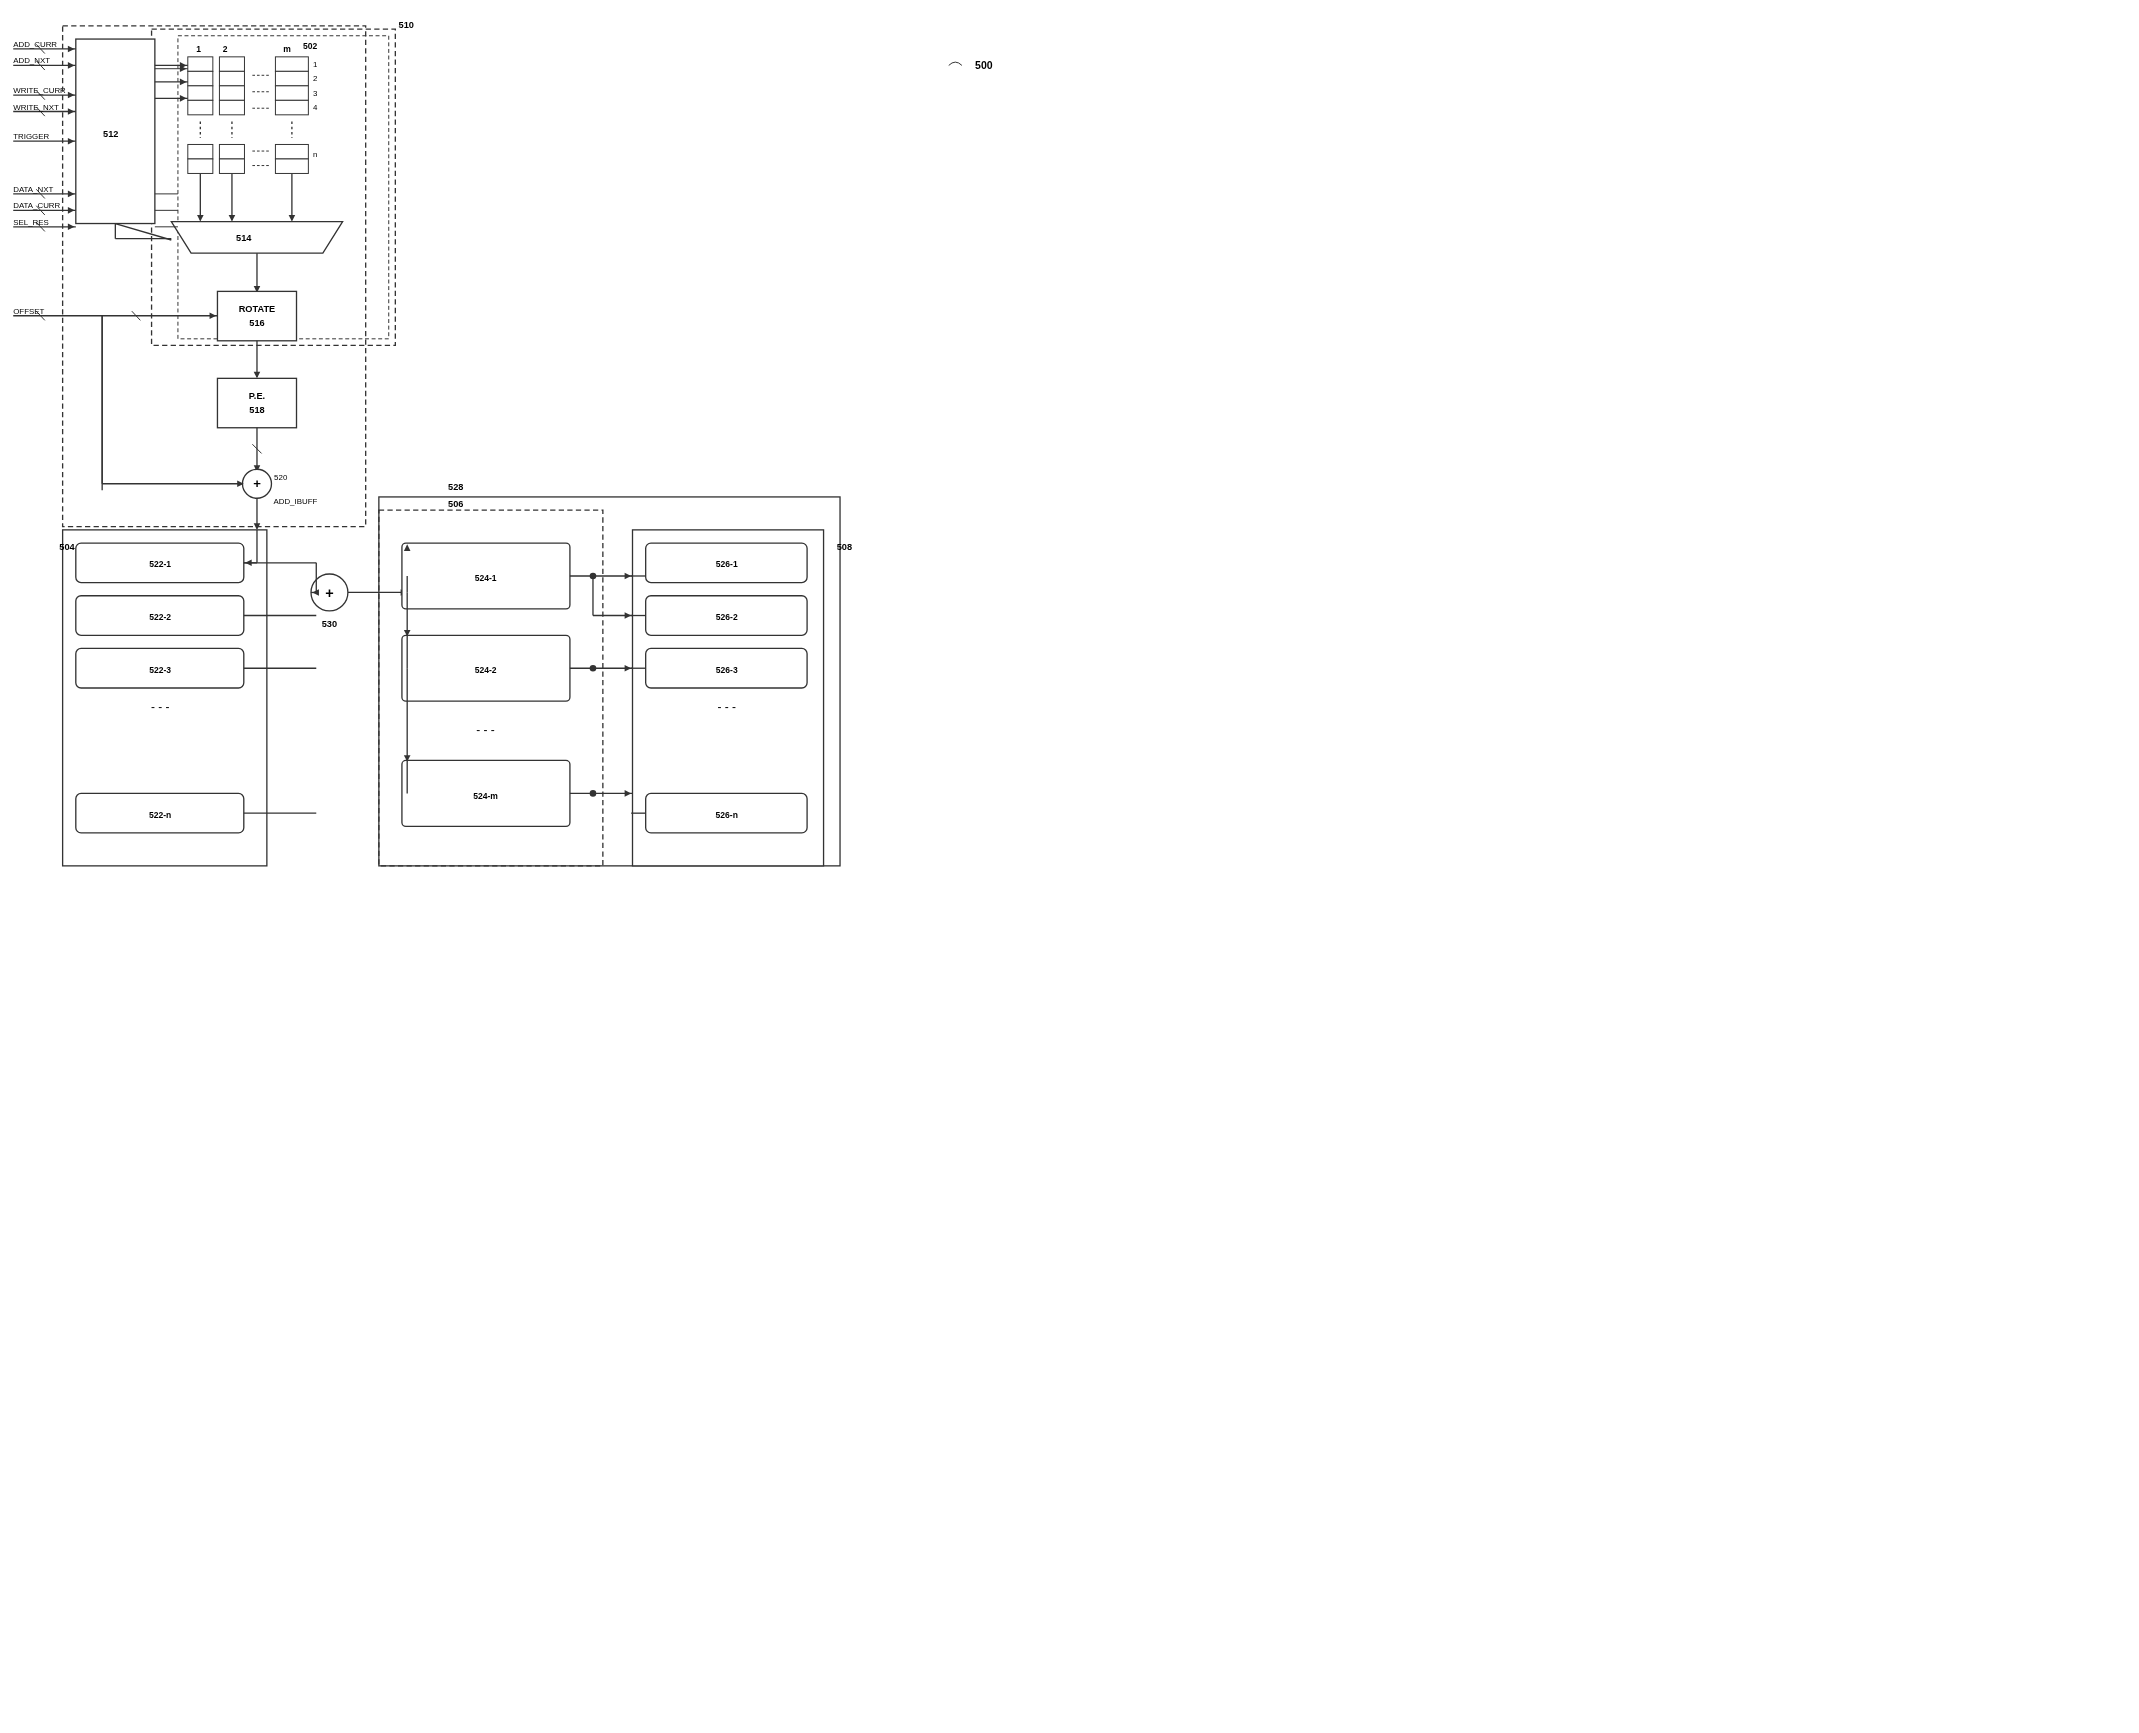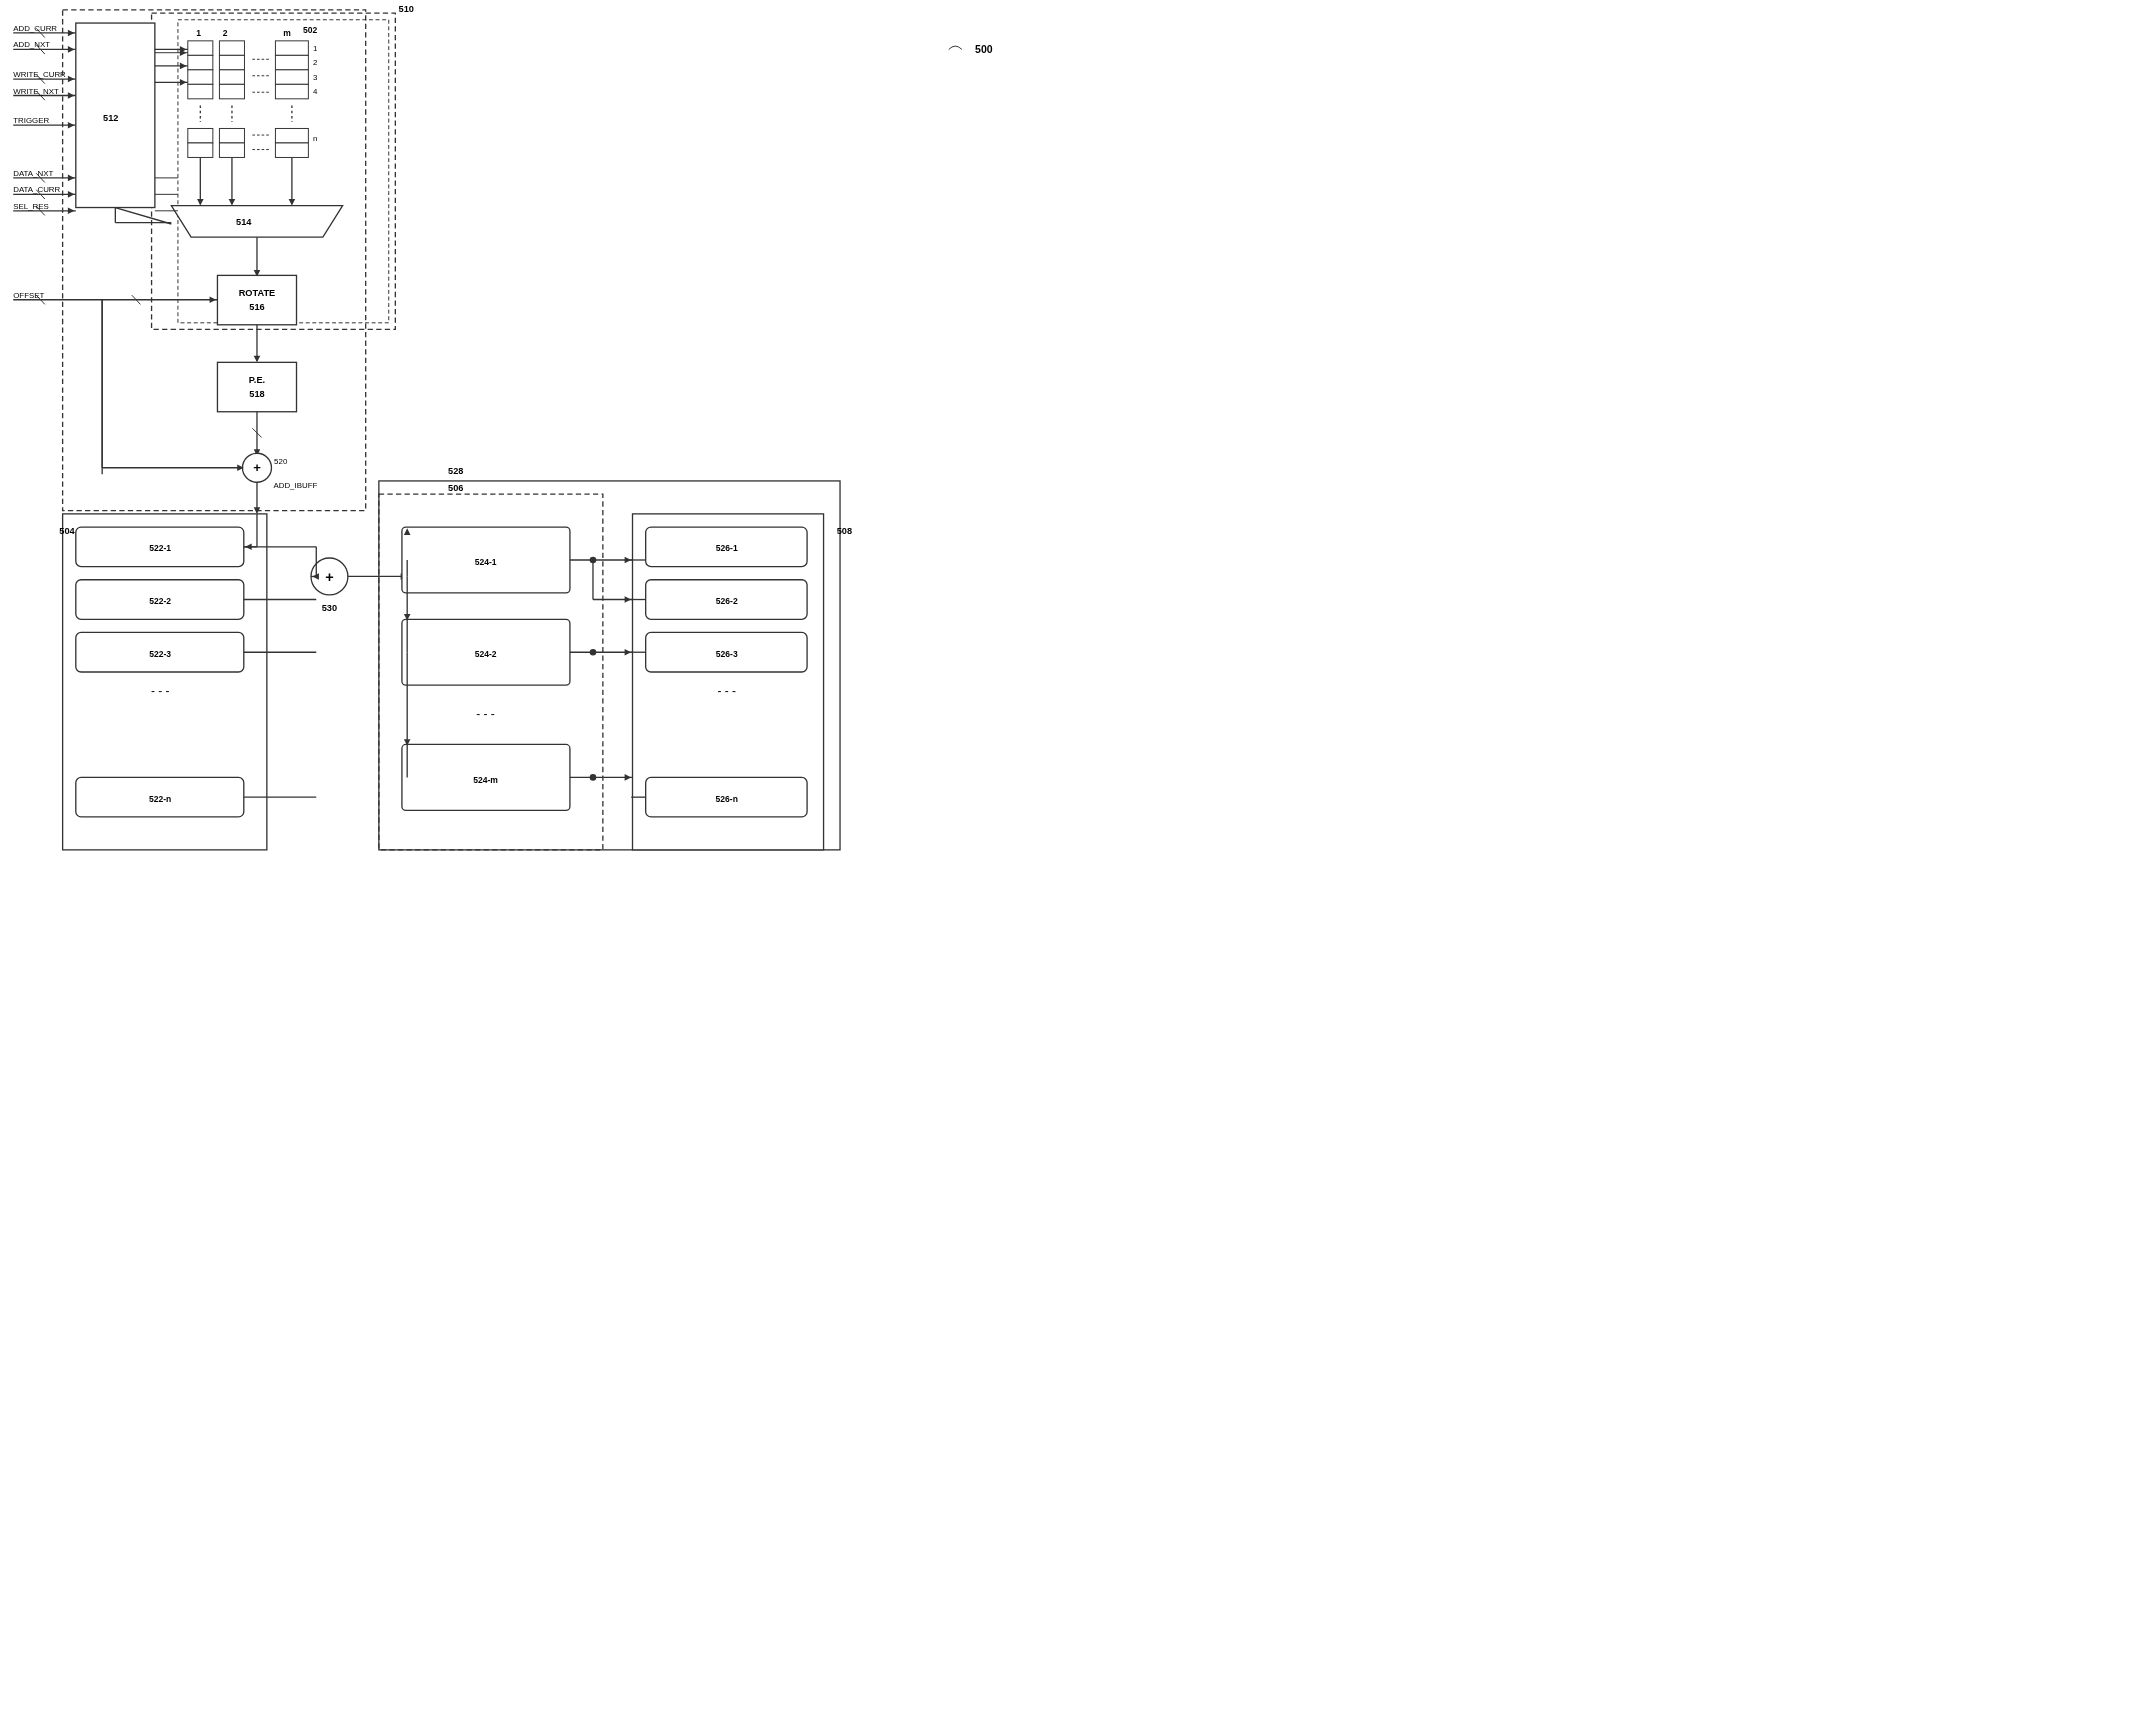--- a/index.html
+++ b/index.html
@@ -7,21 +7,21 @@
       background: #fff;
       font-family: Arial, sans-serif;
       width: 1070px;
       height: 867px;
       position: relative;
       overflow: hidden;
     }
 
     .diagram {
       position: absolute;
-      top: 0; left: 0;
+      top: 16px; left: 0;
       width: 100%;
       height: 100%;
       text-align: center;
     }
 
     svg.diagram-svg {
       position: absolute;
       top: 0; left: 0;
       width: 100%;
       height: 100%;

